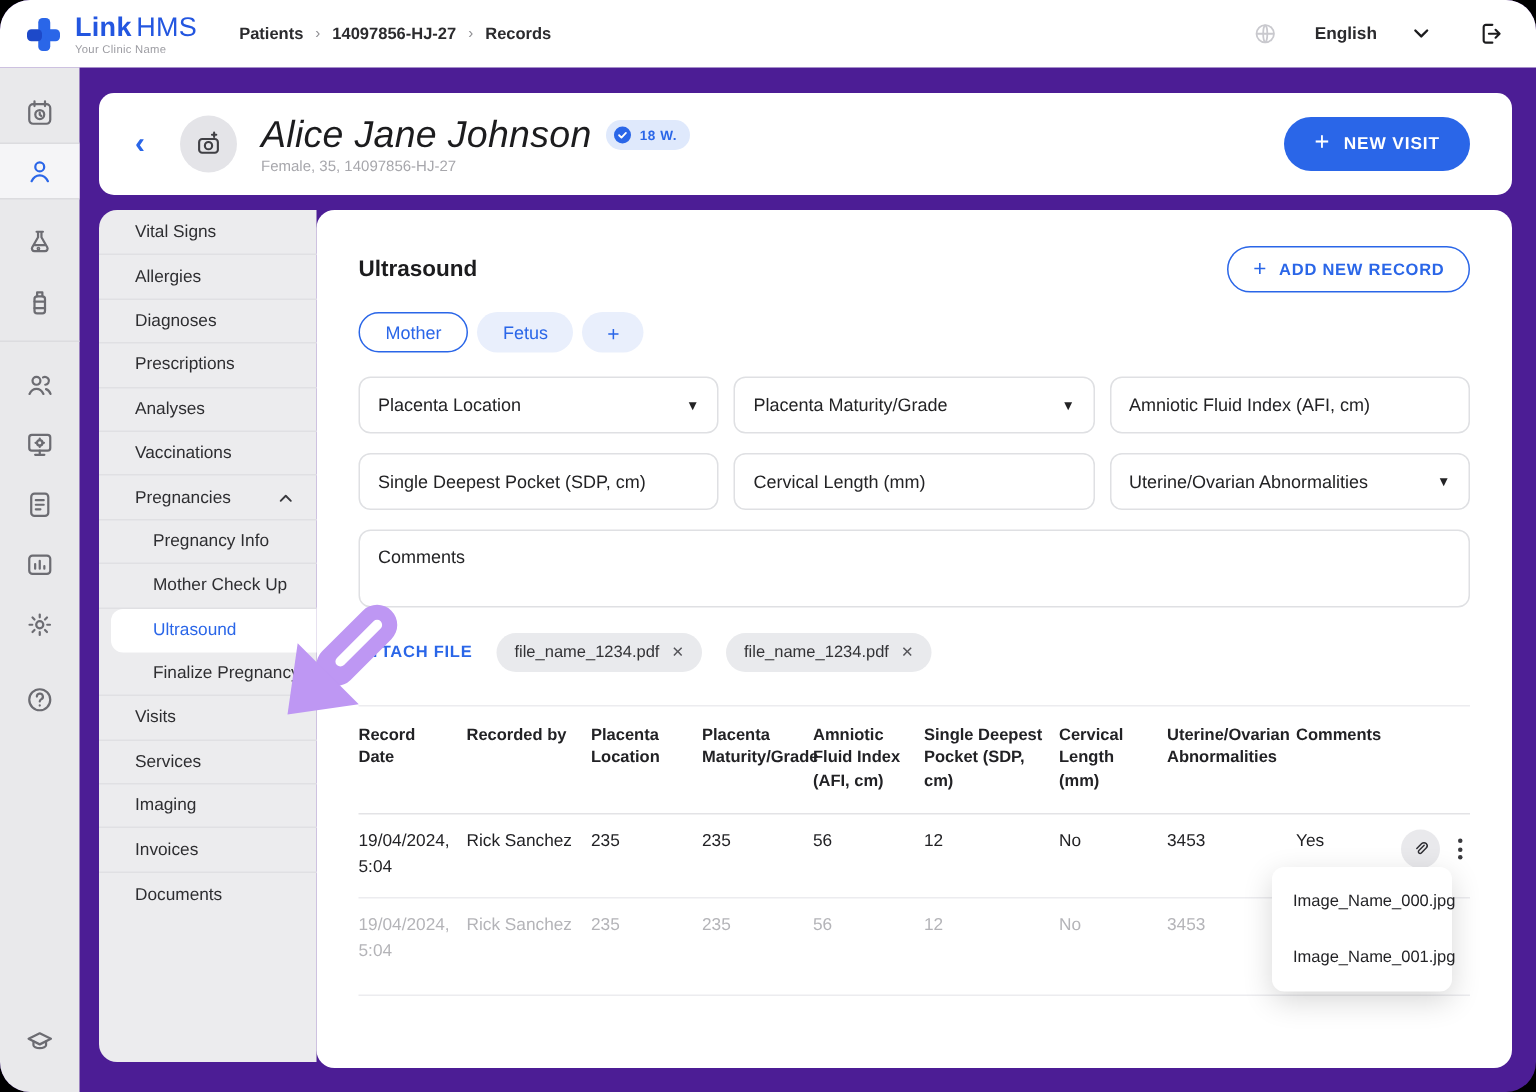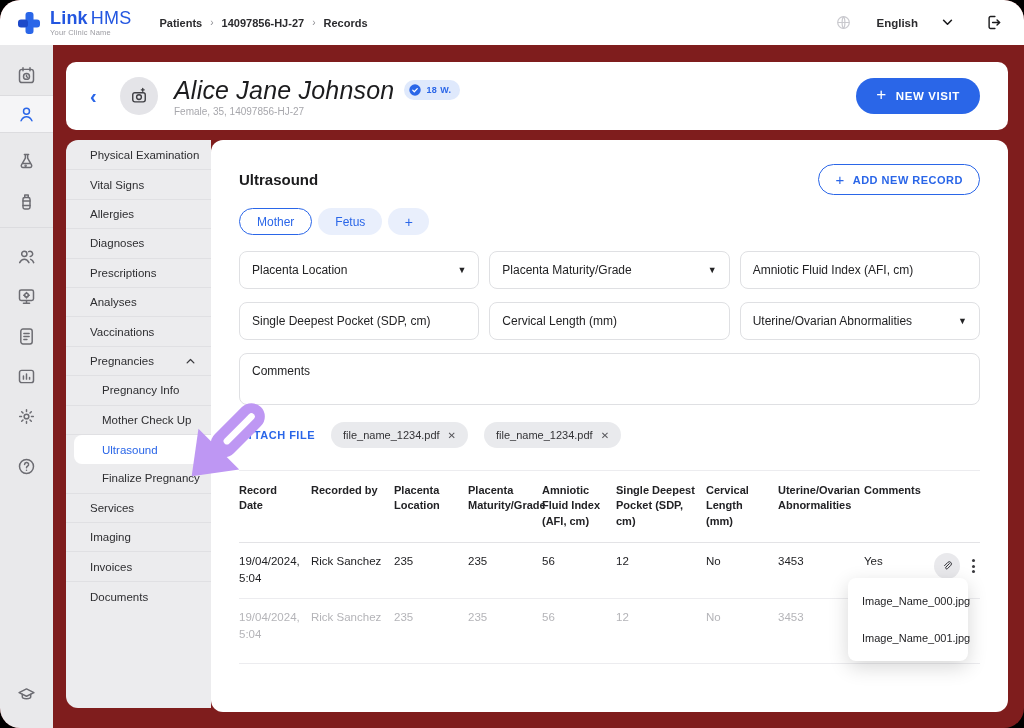--- a/index.html
+++ b/index.html
@@ -1,17 +1,17 @@
 <!DOCTYPE html>
 <html><head>
 <meta charset="utf-8">
 <style>
   * { margin:0; padding:0; box-sizing:border-box; }
   html,body { width:1024px; height:728px; background:#000; font-family:"Liberation Sans", sans-serif; overflow:hidden; }
-  .window { position:absolute; inset:0; background:#7f1d1d; border-radius:20px; overflow:hidden; }
+  .window { position:absolute; inset:0; background:#4c1d95; border-radius:20px; overflow:hidden; }
 
   
   .topbar { position:absolute; top:0; left:0; right:0; height:45px; background:#fff; display:flex; align-items:center; padding:0 20px 0 16px; z-index:5; }
   .logo { display:flex; align-items:center; gap:8px; }
   .logo-text { line-height:1; }
   .logo-title { font-size:18px; letter-spacing:.2px; color:#2356e0; }
   .logo-title .t1 { font-weight:700; }
   .logo-title .t2 { font-weight:500; margin-left:3px; }
   .logo-sub { font-size:7.5px; color:#9b9ba1; margin-top:2px; letter-spacing:.2px; }
   .breadcrumbs { display:flex; align-items:flex-start; gap:8px; margin-left:28px; font-size:11px; font-weight:700; color:#2b2b2e; }
@@ -281,37 +281,37 @@
       </div>
       <button class="new-visit">
         <span class="plus">+</span>
         <span>NEW VISIT</span>
       </button>
     </section>
 
     <div class="body-row">
 
       <aside class="subnav">
-        <div class="nav-item">Physical Examination</div>
         <div class="nav-item">Vital Signs</div>
         <div class="nav-item">Allergies</div>
         <div class="nav-item">Diagnoses</div>
         <div class="nav-item">Prescriptions</div>
         <div class="nav-item">Analyses</div>
         <div class="nav-item">Vaccinations</div>
         <div class="nav-item expandable">
           <span>Pregnancies</span>
           <svg width="9" height="6" viewBox="0 0 12 8">
               <path d="M1.5 6.5L6 2l4.5 4.5" fill="none" stroke="#3a3a3e" stroke-width="1.7" stroke-linecap="round" stroke-linejoin="round"></path>
             </svg>
         </div>
         <div class="nav-item child">Pregnancy Info</div>
         <div class="nav-item child">Mother Check Up</div>
         <div class="nav-item child active">Ultrasound</div>
         <div class="nav-item child">Finalize Pregnancy</div>
+        <div class="nav-item">Visits</div>
         <div class="nav-item">Services</div>
         <div class="nav-item">Imaging</div>
         <div class="nav-item">Invoices</div>
         <div class="nav-item">Documents</div>
       </aside>
 
       <main class="card">
         <div class="card-head">
           <h2 class="section-title">Ultrasound</h2>
           <button class="add-record">

